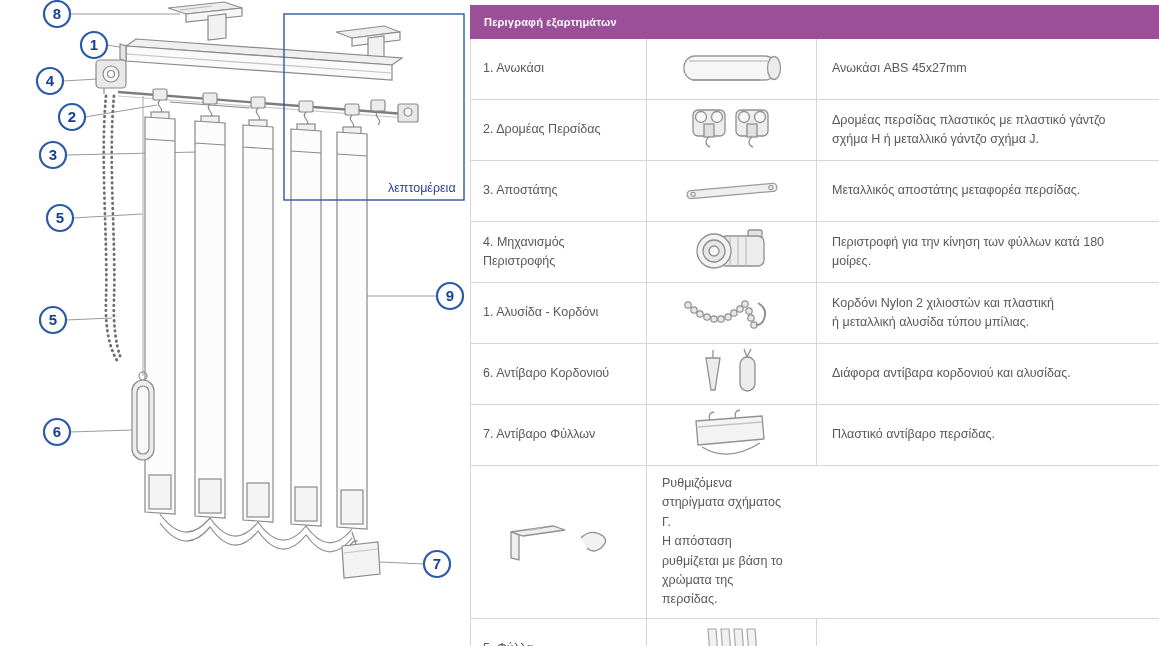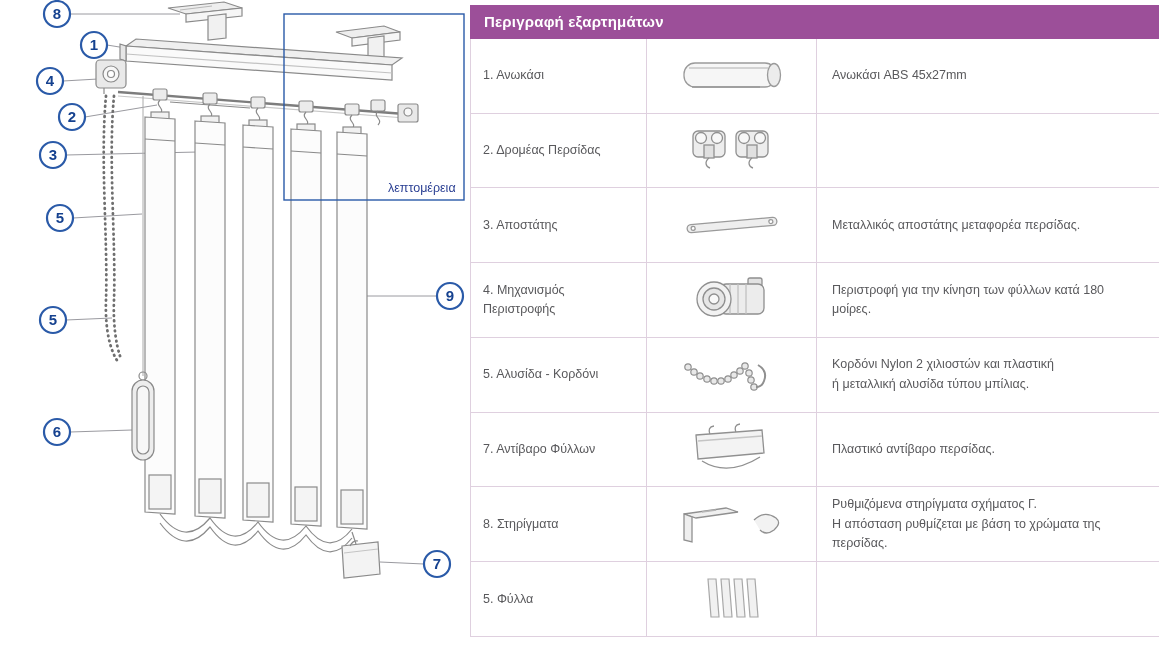--- a/index.html
+++ b/index.html
@@ -17,21 +17,21 @@
   .co  { fill:#fff; stroke:#2a5aa8; stroke-width:2.2; }
   .con { fill:#15418f; font-size:15px; font-weight:bold; text-anchor:middle; font-family:inherit; }
   .detail-lbl { fill:#2a3f93; font-size:12.5px; font-family:inherit; }
   .ln  { stroke:#9a9aa0; stroke-width:1; }
   .dw  { stroke:#8a8a8a; stroke-width:1.2; fill:none; }
 
   
   .table-panel { flex:1; padding:5px 0 9px 0; display:flex; flex-direction:column; background:#fff; }
   .table-header {
     background:#9c4f99; color:#fff; height:34px; line-height:34px;
-    font-size:15px; font-weight:bold; padding-left:14px; letter-spacing:.2px;
+    font-size:11px; font-weight:bold; padding-left:14px; letter-spacing:.2px;
   }
   .parts-table { flex:1; display:flex; flex-direction:column; border-left:1px solid #dfd0df; }
   .row { flex:1; display:grid; grid-template-columns:176px 170px 1fr; border-bottom:1px solid #dfd0df; }
   .cell {
     display:flex; align-items:center; padding:8px 12px;
     font-size:12.5px; line-height:1.55; color:#59595c; white-space:pre-line;
   }
   .cell.name { border-right:1px solid #dfd0df; }
   .cell.icon { border-right:1px solid #dfd0df; justify-content:center; padding:2px; }
   .cell.desc { padding-left:15px; padding-right:26px; }
@@ -256,20 +256,22 @@
               <g>
                 <rect x="74" y="8" width="32" height="26" rx="5"></rect>
                 <circle cx="82" cy="15" r="5.5" fill="#f8f8f8"></circle>
                   <circle cx="98" cy="15" r="5.5" fill="#f8f8f8"></circle>
                 <rect x="85" y="22" width="10" height="13" fill="#e0e0e0"></rect>
                 <path d="M90 35 c-5 4 -3 9 1 10" fill="none"></path>
               </g>
             </g>
           </svg>
         </div>
+        <div class="cell desc">Δρομέας περσίδας πλαστικός με πλαστικό γάντζο
+σχήμα H ή μεταλλικό γάντζο σχήμα J.</div>
       </div>
 
       <div class="row">
         <div class="cell name">3. Αποστάτης</div>
         <div class="cell icon">
           <svg viewBox="0 0 140 56" width="140" height="56">
             <g transform="rotate(-5 70 28)" stroke="#9a9a9a" stroke-width="1.3">
               <rect x="25" y="24" width="90" height="8" rx="4" fill="#eeeeee"></rect>
               <circle cx="31" cy="28" r="2" fill="#ffffff"></circle>
               <circle cx="109" cy="28" r="2" fill="#ffffff"></circle>
@@ -291,21 +293,21 @@
               <circle cx="52" cy="27" r="17" fill="#f2f2f2"></circle>
               <circle cx="52" cy="27" r="11" fill="#e6e6e6"></circle>
               <circle cx="52" cy="27" r="5" fill="#f8f8f8"></circle>
             </g>
           </svg>
         </div>
         <div class="cell desc">Περιστροφή για την κίνηση των φύλλων κατά 180 μοίρες.</div>
       </div>
 
       <div class="row">
-        <div class="cell name">5. Αλυσίδα - Κορδόνι</div>
+        <div class="cell name">1. Αλυσίδα - Κορδόνι</div>
         <div class="cell icon">
           <svg viewBox="0 0 140 56" width="140" height="56">
             <g stroke="#909090" stroke-width="1.2" fill="#e8e8e8">
               <circle cx="26" cy="20" r="3.2"></circle>
                 <circle cx="32" cy="25" r="3.2"></circle>
                 <circle cx="38" cy="29" r="3.2"></circle>
               <circle cx="45" cy="32" r="3.2"></circle>
                 <circle cx="52" cy="34" r="3.2"></circle>
                 <circle cx="59" cy="34" r="3.2"></circle>
               <circle cx="66" cy="32" r="3.2"></circle>
@@ -316,38 +318,51 @@
                 <circle cx="89" cy="33" r="3.2"></circle>
               <circle cx="92" cy="40" r="3.2"></circle>
               <path d="M96 18 q10 6 6 16 q-2 6 -8 6" fill="none" stroke-width="2"></path>
             </g>
           </svg>
         </div>
         <div class="cell desc">Κορδόνι Nylon 2 χιλιοστών και πλαστική
 ή μεταλλική αλυσίδα τύπου μπίλιας.</div>
       </div>
 
+      <div class="row">
+        <div class="cell name">6. Αντίβαρο Κορδονιού</div>
+        <div class="cell icon">
+          <svg viewBox="0 0 140 56" width="140" height="56">
+            <g stroke="#909090" stroke-width="1.3" fill="#ececec">
+              <path d="M51 12 V4" fill="none"></path>
+              <path d="M44 12 L58 12 L53 44 L49 44 Z"></path>
+              <path d="M85 11 L82 3 M85 11 L89 3" fill="none"></path>
+              <rect x="78" y="11" width="15" height="34" rx="7.5"></rect>
+            </g>
+          </svg>
+        </div>
+        <div class="cell desc">Διάφορα αντίβαρα κορδονιού και αλυσίδας.</div>
+      </div>
 
       <div class="row">
         <div class="cell name">7. Αντίβαρο Φύλλων</div>
         <div class="cell icon">
           <svg viewBox="0 0 140 56" width="140" height="56">
             <g stroke="#909090" stroke-width="1.3" fill="none">
               <path d="M48 14 q-3 -8 4 -9 M74 12 q-3 -8 4 -9"></path>
               <path d="M34 14 L100 9 L102 32 L36 38 Z" fill="#f3f3f3"></path>
               <path d="M36 20 L100 15" stroke="#c4c4c4"></path>
               <path d="M40 40 Q66 56 98 36"></path>
             </g>
           </svg>
         </div>
         <div class="cell desc">Πλαστικό αντίβαρο περσίδας.</div>
       </div>
 
       <div class="row">
-        <div class="cell name">8. Στηρίγματα</div>
         <div class="cell icon">
           <svg viewBox="0 0 140 56" width="140" height="56">
             <g stroke="#909090" stroke-width="1.3" fill="#efefef">
               <path d="M22 18 L64 12 L76 16 L34 22 Z"></path>
               <path d="M22 18 L22 44 L30 46 L30 21 Z"></path>
               <path d="M40 16 l14 -2" stroke="#b5b5b5" fill="none"></path>
               <path d="M92 24 q10 -10 22 -2 q6 5 -2 12 q-8 6 -14 0" fill="#f2f2f2"></path>
             </g>
           </svg>
         </div>

